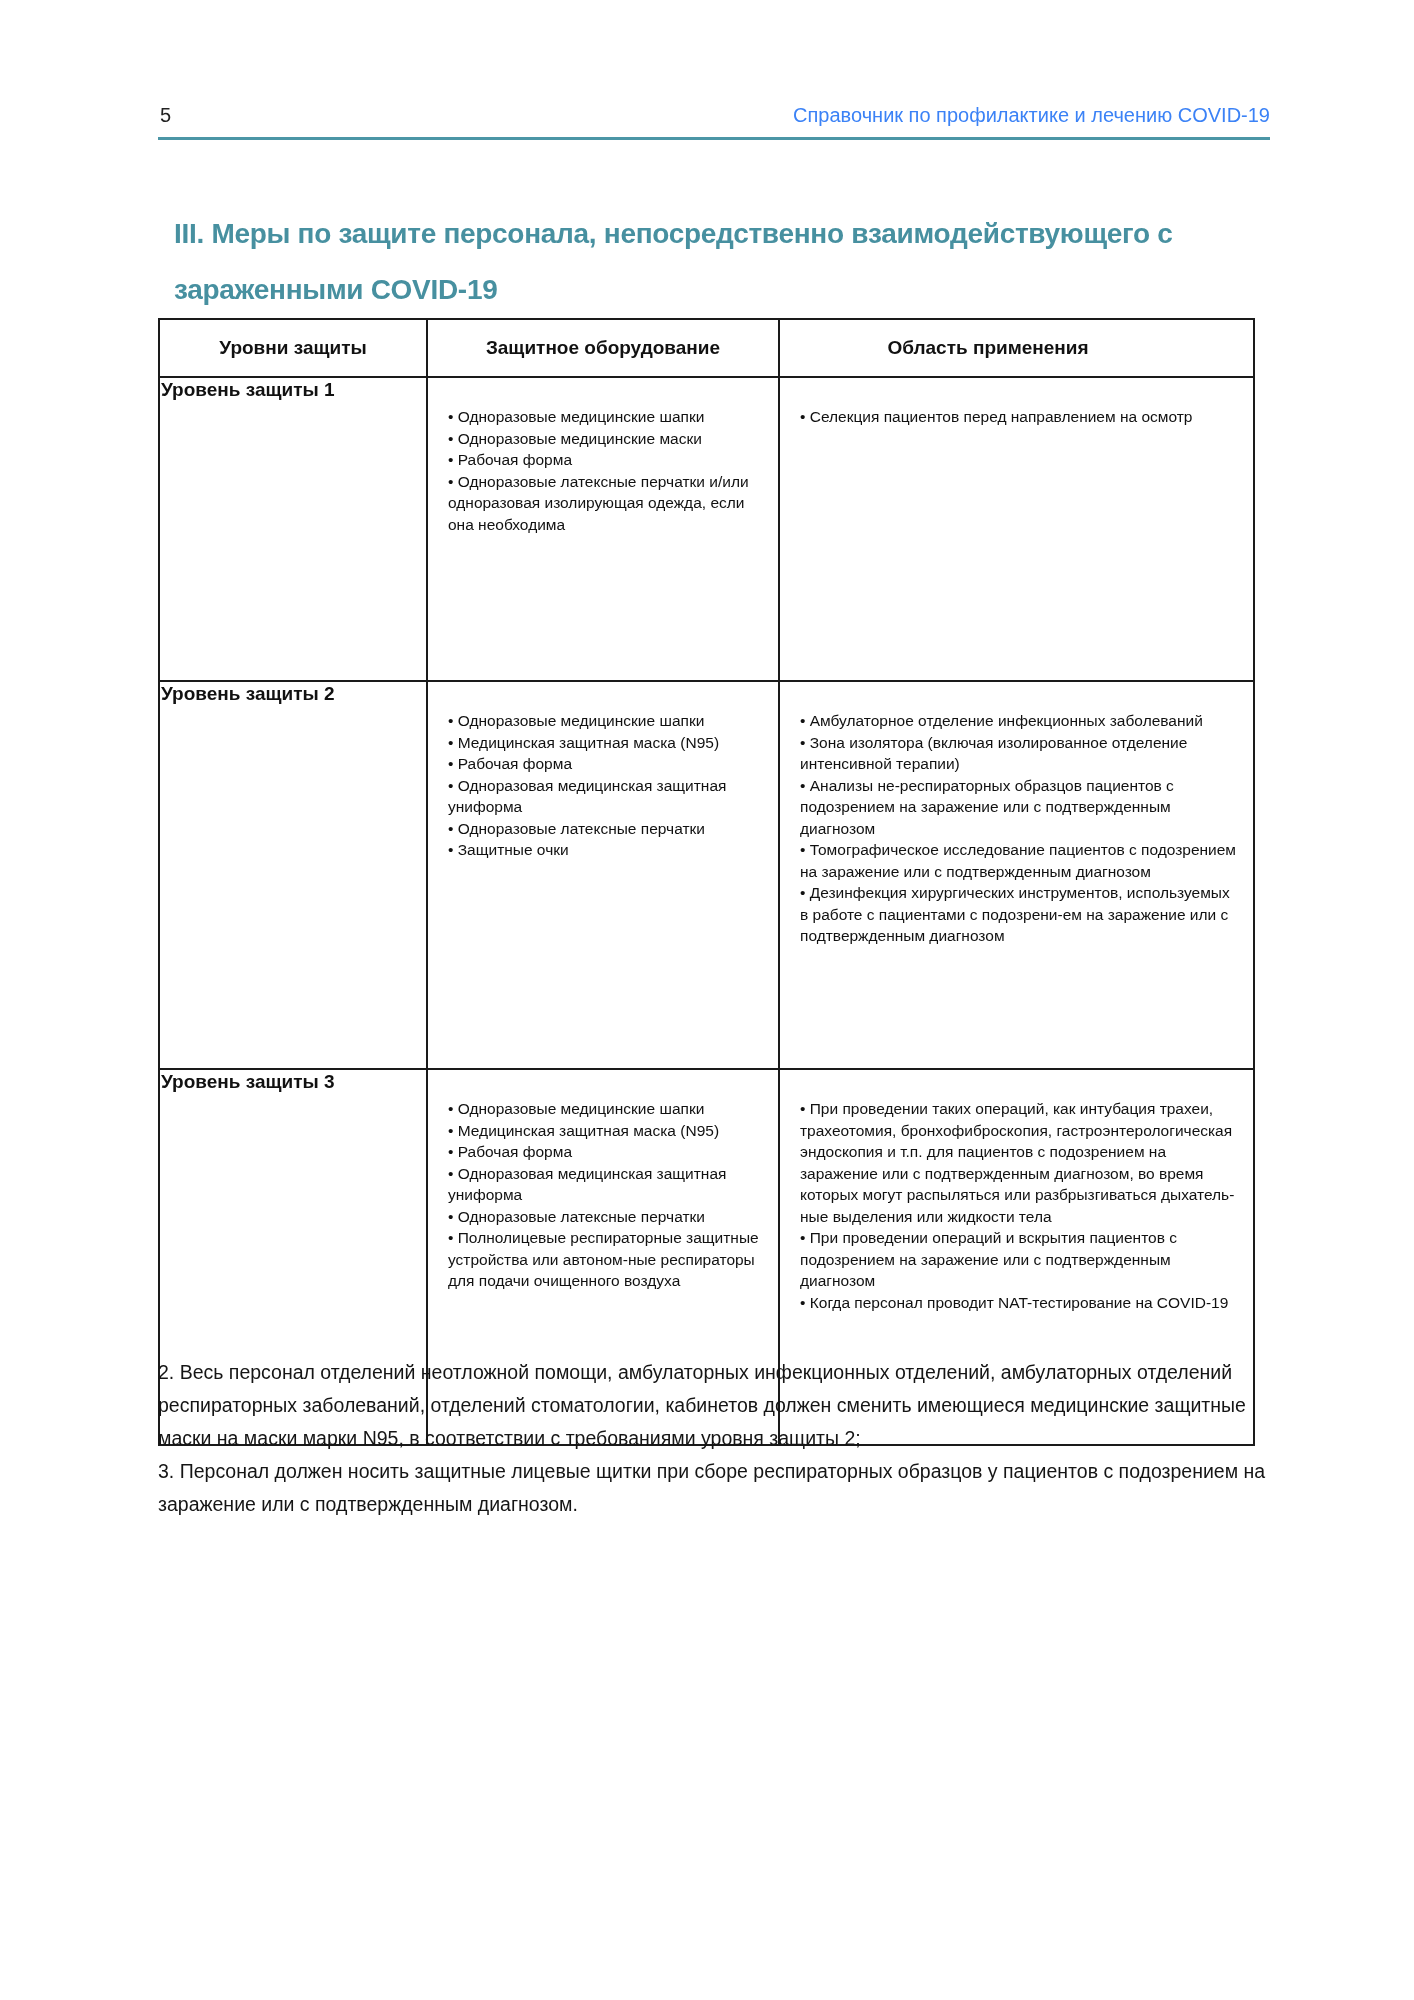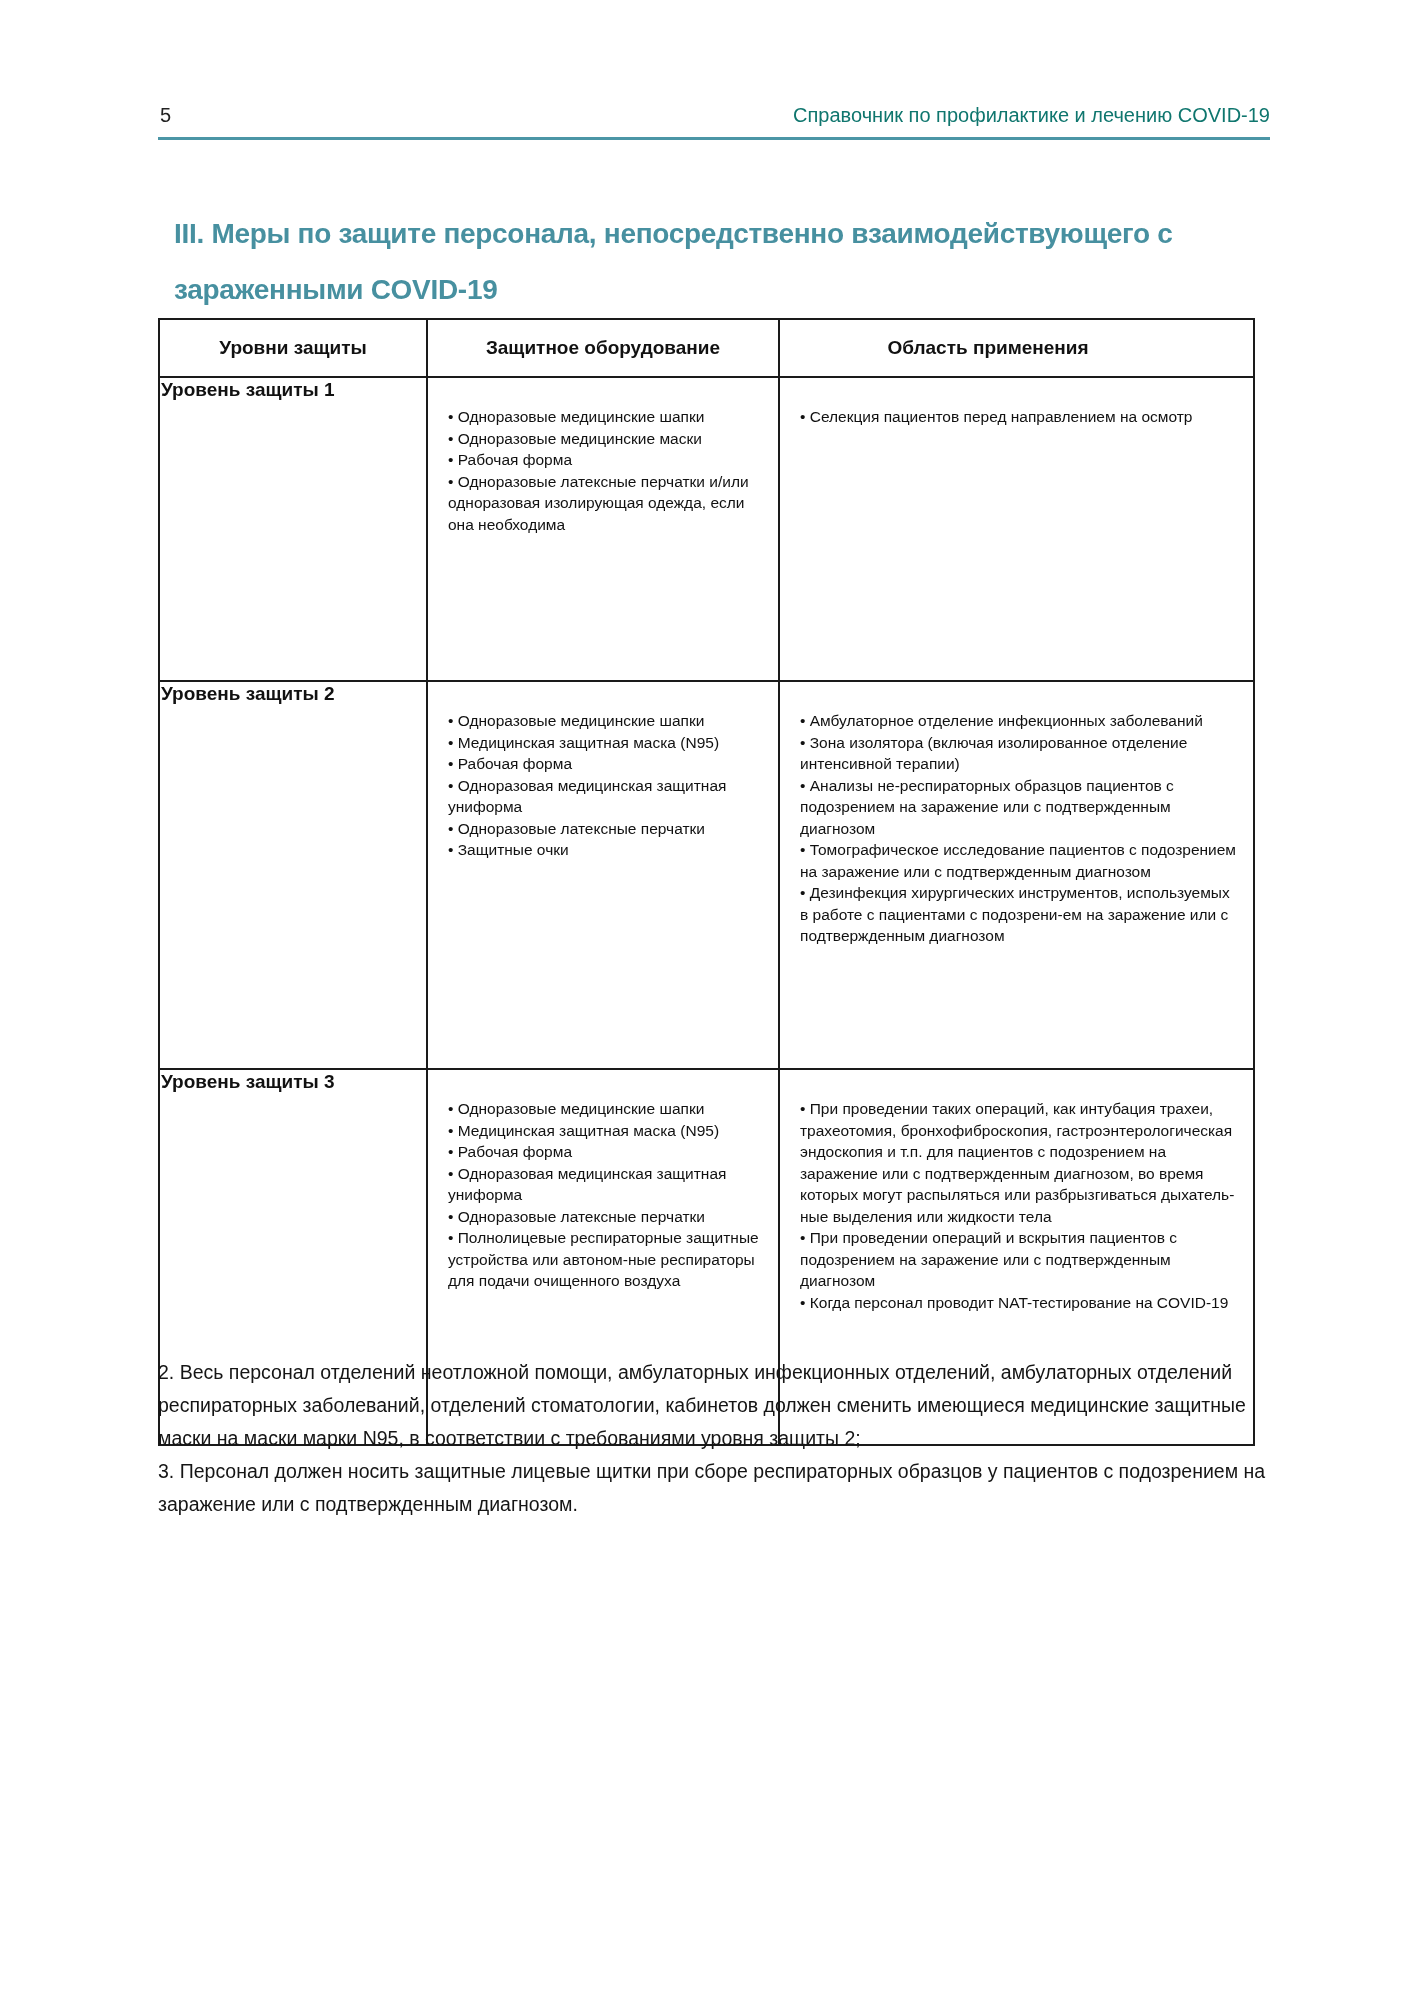--- a/index.html
+++ b/index.html
@@ -1,19 +1,19 @@
 <!DOCTYPE html>
 <html><head>
   <meta charset="utf-8">
   <style>
     html, body { margin: 0; padding: 0; background: #ffffff; }
     body { width: 1414px; height: 2000px; position: relative; overflow: hidden;
            font-family: "Liberation Sans", "DejaVu Sans", sans-serif; color: #111; }
     .page-number { position: absolute; left: 160px; top: 104px; font-size: 20px; color: #222; }
-    .running-header { position: absolute; right: 144px; top: 104px; font-size: 20px; color: #0f766e; }
+    .running-header { position: absolute; right: 144px; top: 104px; font-size: 20px; color: #3b82f6; }
     .header-rule { position: absolute; left: 158px; top: 137px; width: 1112px; height: 3px; background: #4b96a6; }
     .section-title { position: absolute; left: 158px; top: 190px; width: 1120px; margin: 16px;
                      font-size: 28px; line-height: 56px; font-weight: bold; color: #4790a0; letter-spacing: -0.3px; }
     table.ppe { position: absolute; left: 158px; top: 318px; width: 1095px; border-collapse: collapse; table-layout: fixed; }
     table.ppe th, table.ppe td { border: 2.5px solid #1a1a1a; vertical-align: top; }
     table.ppe th { height: 54px; font-size: 19px; font-weight: bold; vertical-align: middle; text-align: center; }
     table.ppe th.col3 { padding-right: 58px; }
     col.c1 { width: 268px; } col.c2 { width: 352px; } col.c3 { width: 475px; }
     td.level { vertical-align: middle; font-size: 19px; font-weight: bold; }
     td.level span { display: block; }

